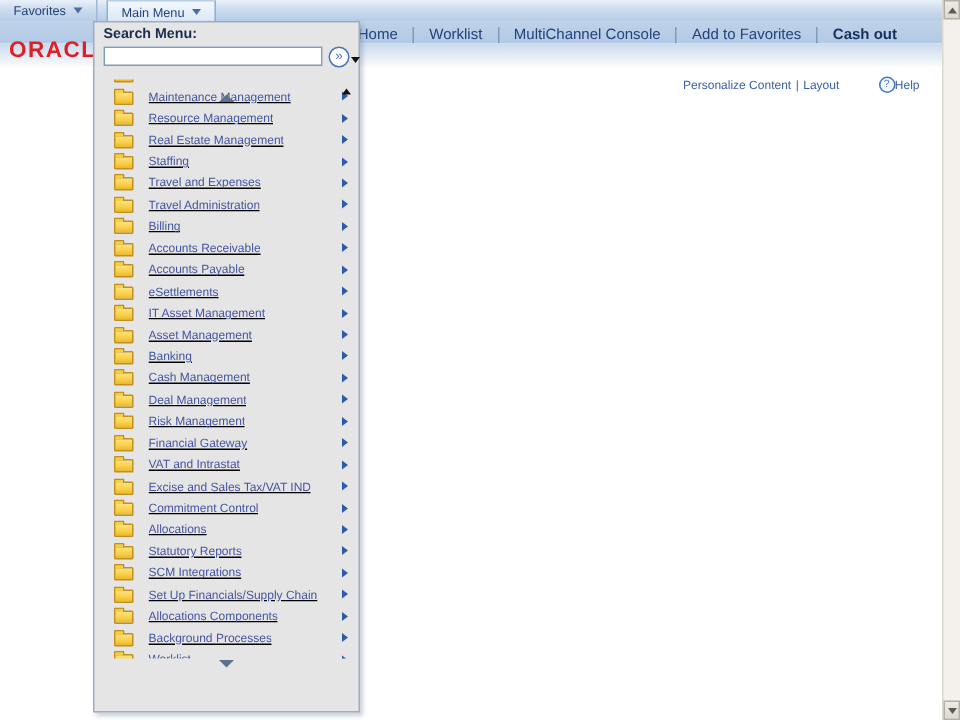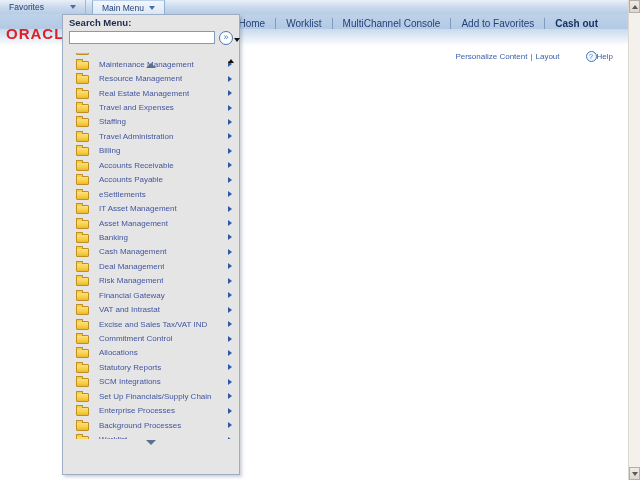--- a/index.html
+++ b/index.html
@@ -17,21 +17,21 @@
     background:linear-gradient(180deg,#e9f0f9 0%,#cddcee 45%,#b7cce6 100%);
     border-bottom:1px solid #a9c0dc;
     display:flex;align-items:stretch;font-size:8.5px;color:#24427a;
   }
   .tab{display:flex;align-items:center;padding:0 9px;cursor:default;white-space:nowrap;}
   .tab .caret{
     width:0;height:0;margin-left:5px;
     border-left:3px solid transparent;border-right:3px solid transparent;
     border-top:4px solid #4a6da8;
   }
-  .tab.plain{border-right:1px solid #9fb8d6;margin-left:0;gap:21px;}
+  .tab.plain{border-right:1px solid #9fb8d6;margin-left:0;}
   .tab.active{
     margin-left:6px;
     background:linear-gradient(180deg,#f2f7fc 0%,#dbe8f6 100%);
     border-left:1px solid #8fafd4;border-right:1px solid #8fafd4;border-top:1px solid #b9d0e8;
   }
 
   
   .links-bar{
     position:absolute;left:0;top:14px;width:100%;height:15px;
     background:linear-gradient(180deg,#bed2e9 0%,#b3c9e4 100%);
@@ -110,21 +110,21 @@
   .resize-grip .up{width:0;height:0;margin:0 auto;
     border-left:3px solid transparent;border-right:3px solid transparent;
     border-bottom:4px solid #111;}
   .resize-grip .down{width:0;height:0;margin:1px auto 0;
     border-left:3px solid transparent;border-right:3px solid transparent;
     border-top:4px solid #111;}
 
   .menu-list{flex:none;}
   .menu-row{
     display:flex;align-items:center;height:14.45px;
-    padding:0 7px 0 13px;box-sizing:border-box;cursor:pointer;
+    padding:0 7px 0 13px;box-sizing:border-box;cursor:pointer;text-decoration:underline;
   }
   .menu-label{
     font-size:8px;color:var(--menu-item-blue,#4355a0);margin-left:10px;
     white-space:nowrap;overflow:hidden;
   }
   .folder{
     position:relative;width:13px;height:9px;flex:none;margin-top:2px;
     background:linear-gradient(180deg,#fde27a 0%,var(--folder-yellow,#f7ce46) 60%,#eab82e 100%);
     border:1px solid #c08f1f;border-radius:1px;box-sizing:border-box;
   }
@@ -233,30 +233,30 @@
     <span class="menu-label">Resource Management</span>
     <span class="arrow-r"></span>
   </div>
         <div class="menu-row">
     <span class="folder"></span>
     <span class="menu-label">Real Estate Management</span>
     <span class="arrow-r"></span>
   </div>
         <div class="menu-row">
     <span class="folder"></span>
+    <span class="menu-label">Staffing</span>
+    <span class="arrow-r"></span>
+  </div>
+        <div class="menu-row">
+    <span class="folder"></span>
     <span class="menu-label">Travel and Expenses</span>
     <span class="arrow-r"></span>
   </div>
         <div class="menu-row">
     <span class="folder"></span>
-    <span class="menu-label">Staffing</span>
-    <span class="arrow-r"></span>
-  </div>
-        <div class="menu-row">
-    <span class="folder"></span>
     <span class="menu-label">Travel Administration</span>
     <span class="arrow-r"></span>
   </div>
         <div class="menu-row">
     <span class="folder"></span>
     <span class="menu-label">Billing</span>
     <span class="arrow-r"></span>
   </div>
         <div class="menu-row">
     <span class="folder"></span>
@@ -338,21 +338,21 @@
     <span class="menu-label">SCM Integrations</span>
     <span class="arrow-r"></span>
   </div>
         <div class="menu-row">
     <span class="folder"></span>
     <span class="menu-label">Set Up Financials/Supply Chain</span>
     <span class="arrow-r"></span>
   </div>
         <div class="menu-row">
     <span class="folder"></span>
-    <span class="menu-label">Enterprise Processes</span>
+    <span class="menu-label">Allocations Components</span>
     <span class="arrow-r"></span>
   </div>
         <div class="menu-row">
     <span class="folder"></span>
     <span class="menu-label">Background Processes</span>
     <span class="arrow-r"></span>
   </div>
       </div>
 
     <div class="clip-bottom" id="clip-bottom">

